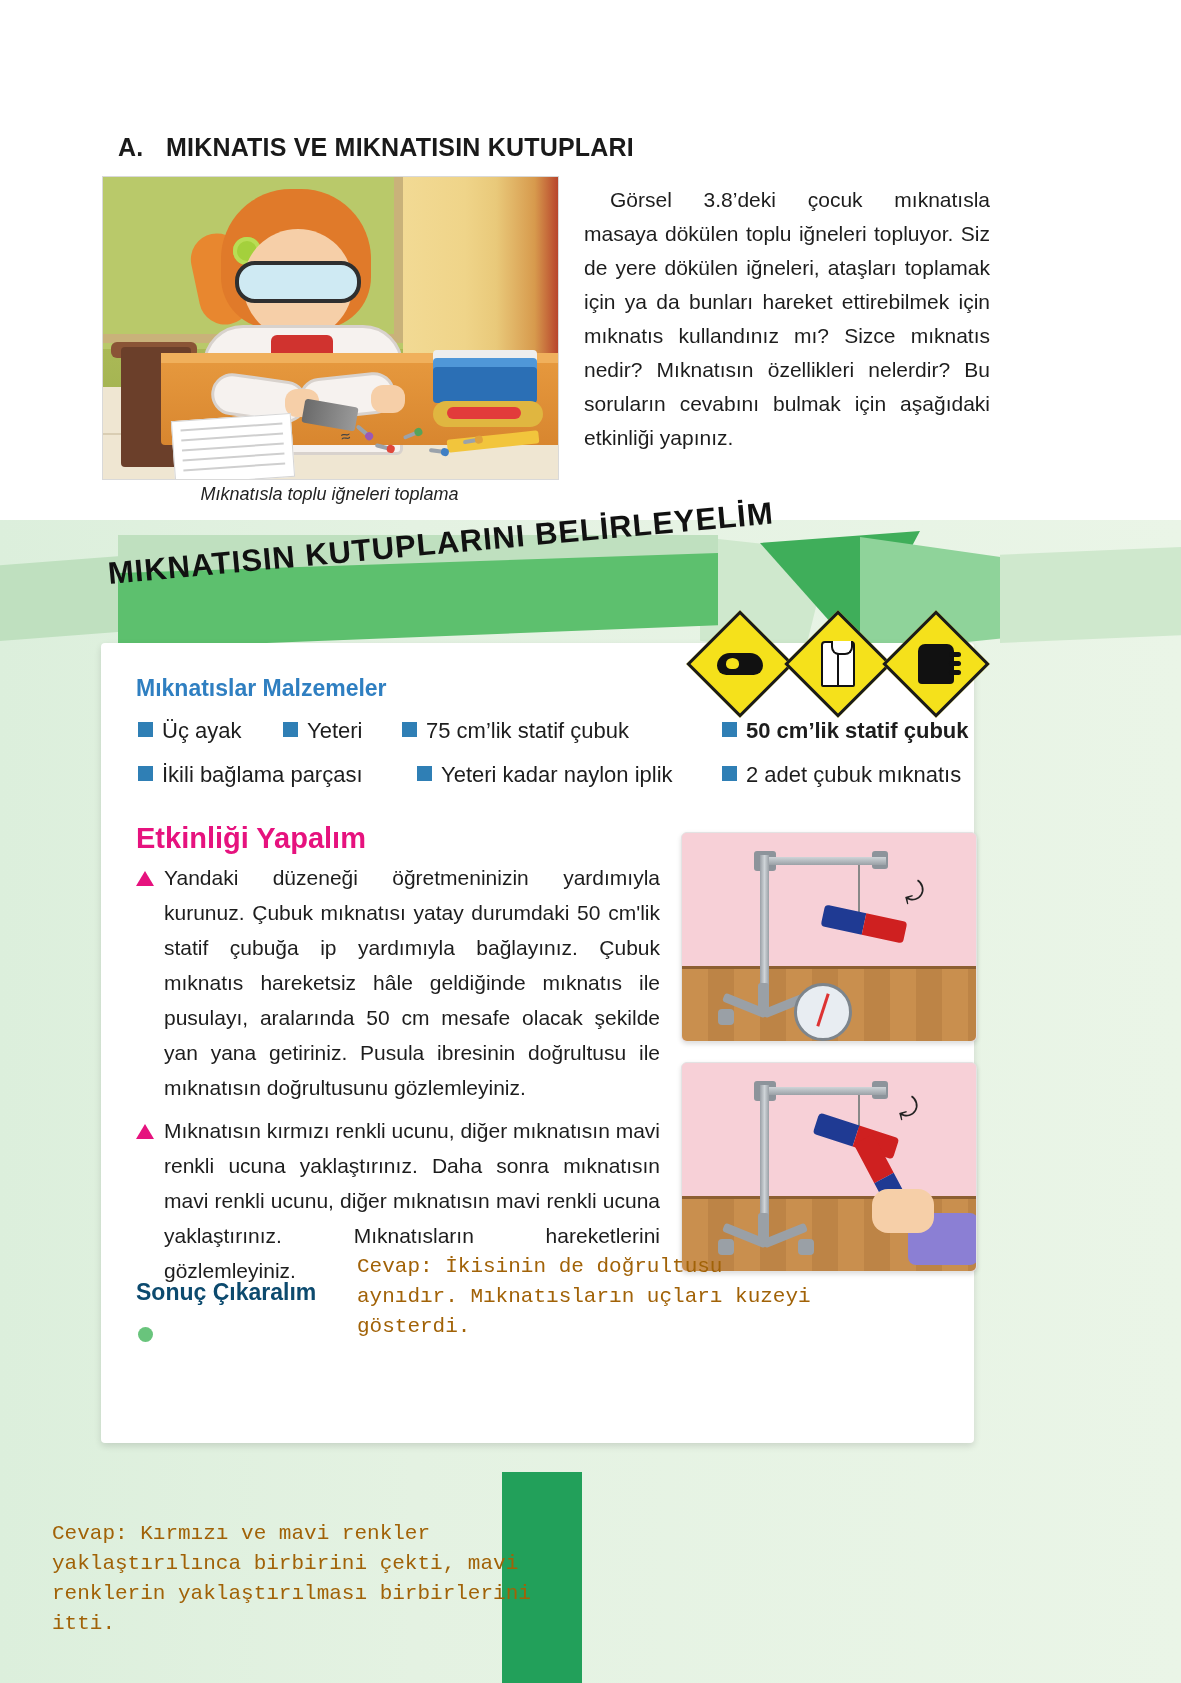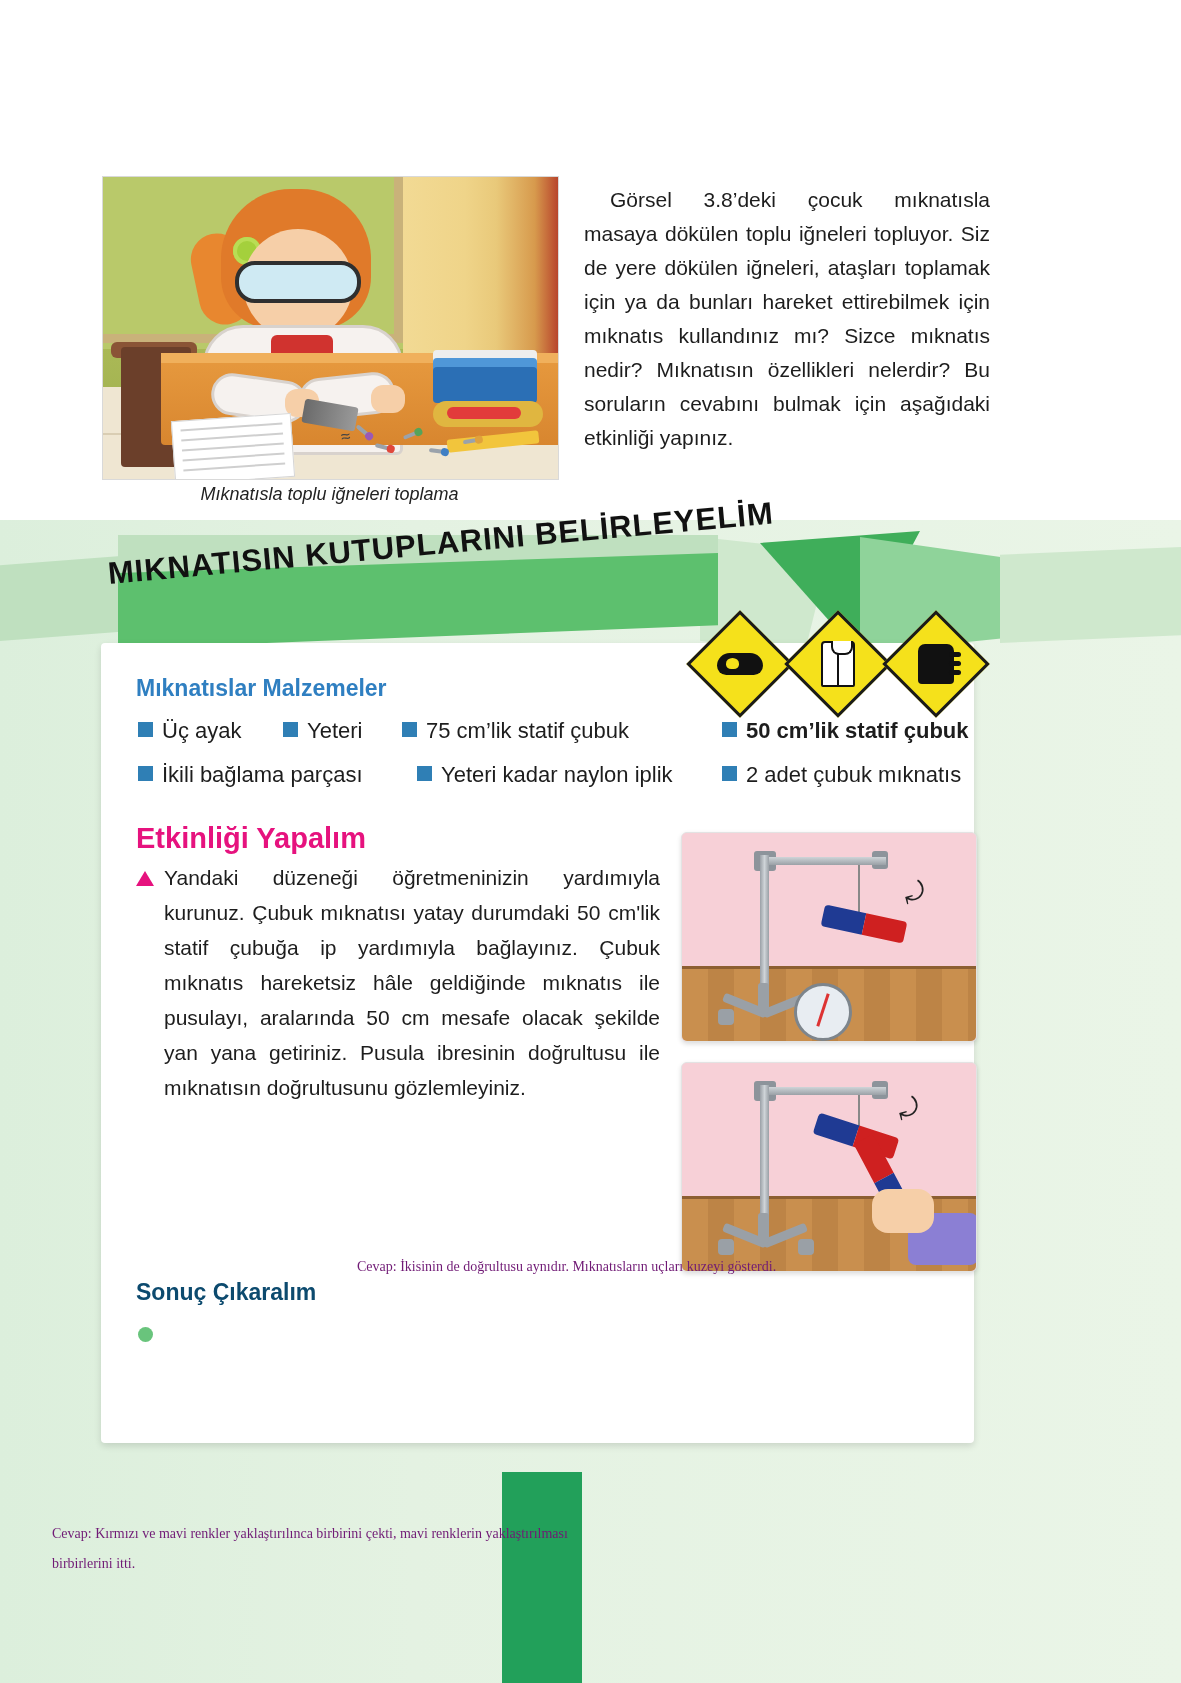--- a/index.html
+++ b/index.html
@@ -151,33 +151,36 @@
   .photo .bar .bl{position:absolute;left:0;top:0;width:50%;height:100%;background:#1f3a93;border-radius:4px 0 0 4px;}
   .photo .bar .br{position:absolute;right:0;top:0;width:50%;height:100%;background:#cf2020;border-radius:0 4px 4px 0;}
   .photo .compass{position:absolute;left:112px;top:150px;width:52px;height:52px;border-radius:50%;background:#e8edf2;border:3px solid #7d858c;}
   .photo .compass:after{content:"";position:absolute;left:50%;top:7px;width:3px;height:34px;background:#d33;transform:translateX(-50%) rotate(18deg);}
   .photo .arrowc{position:absolute;font-size:26px;color:#222;}
   .photo .hand{position:absolute;left:190px;top:126px;width:62px;height:44px;background:#f6cfa8;border-radius:16px;}
   .photo .sleeve{position:absolute;left:226px;top:150px;width:70px;height:52px;background:#8b7fd4;border-radius:8px;}
 
   
   .ans{
-    position:absolute;color:#701a75;font-size:14px;line-height:30px;
-    font-family:Liberation Serif, serif;
+    position:absolute;color:#a16207;font-size:21px;line-height:30px;
+    font-family:Liberation Mono, monospace;
   }
   .ans1{left:357px;top:1252px;width:470px;}
   .ans2{left:52px;top:1483px;width:520px;margin-top:36px;}
 
   .greenbox{position:absolute;left:502px;top:1472px;width:80px;height:211px;background:#22a05a;}
 </style>
 </head>
 <body>
 
 <div class="page">
 
+  <div class="sec-head">
+    <span class="letter">A.</span><span>MIKNATIS VE MIKNATISIN KUTUPLARI</span>
+  </div>
 
   <div class="illo">
     <div class="wall"></div>
     <div class="board">
         <div class="board-frame"></div>
       </div>
     <div class="curtain"></div>
       <div class="sill"></div>
     <div class="floor"></div>
       <div class="floorline"></div>
@@ -272,20 +275,21 @@
   <div class="matrow" style="left:402px;top:718px;"><span class="sq"></span><span>75 cm’lik statif çubuk</span></div>
   <div class="matrow" style="left:722px;top:718px;font-weight:bold;"><span class="sq"></span><span>50 cm’lik statif çubuk</span></div>
 
   <div class="matrow" style="left:138px;top:762px;"><span class="sq"></span><span>İkili bağlama parçası</span></div>
   <div class="matrow" style="left:417px;top:762px;"><span class="sq"></span><span>Yeteri kadar naylon iplik</span></div>
   <div class="matrow" style="left:722px;top:762px;"><span class="sq"></span><span>2 adet çubuk mıknatıs</span></div>
 
   <div class="h-do">Etkinliği Yapalım</div>
   <div class="steps">
     <div class="step"><span class="tri"></span><span>Yandaki düzeneği öğretmeninizin yardımıyla kurunuz. Çubuk mıknatısı yatay durumdaki 50 cm'lik statif çubuğa ip yardımıyla bağlayınız. Çubuk mıknatıs hareketsiz hâle geldiğinde mıknatıs ile pusulayı, aralarında 50 cm mesafe olacak şekilde yan yana getiriniz. Pusula ibresinin doğrultusu ile mıknatısın doğrultusunu gözlemleyiniz.</span></div>
+    <div class="step"><span class="tri"></span><span>Mıknatısın kırmızı renkli ucunu, diğer mıknatısın mavi renkli ucuna yaklaştırınız. Daha sonra mıknatısın mavi renkli ucunu, diğer mıknatısın mavi renkli ucuna yaklaştırınız. Mıknatısların hareketlerini gözlemleyiniz.</span></div>
   </div>
 
   <div class="photo" style="left:681px;top:832px;">
     <div class="bgp"></div>
       <div class="wood"></div>
       <div class="woodline"></div>
     <div class="clamp"></div>
       <div class="clamp2"></div>
     <div class="cross"></div>
       <div class="pole"></div>

